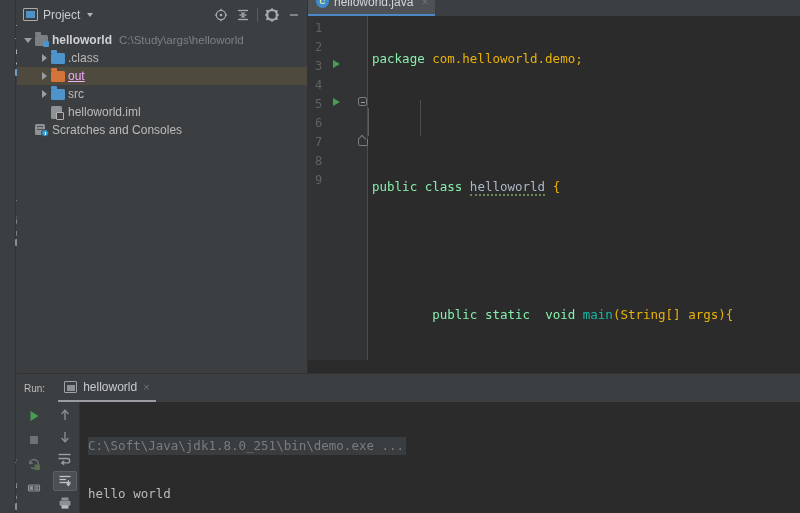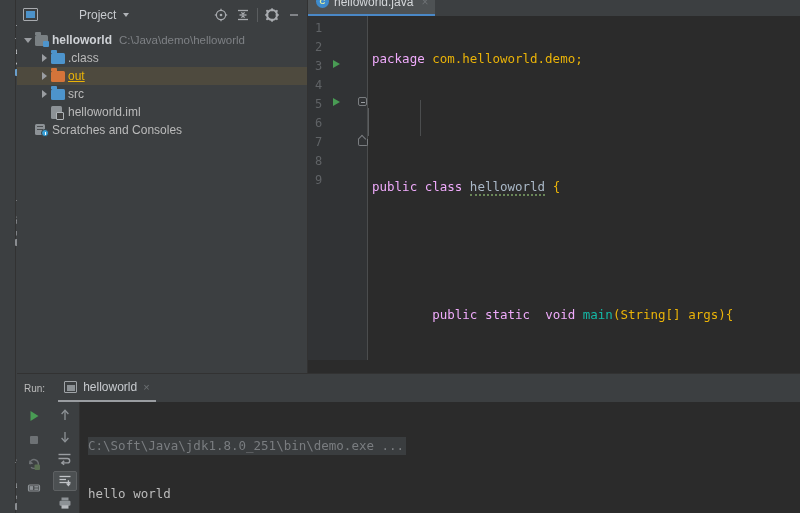--- a/index.html
+++ b/index.html
@@ -87,21 +87,20 @@
   }
   .pp-icon-box::after {
     content: "";
     position: absolute; left: 2px; top: 2px;
     width: 9px; height: 7px;
     background: #4c92c9;
   }
   .pp-title {
     color: #c8cbcf;
     font-size: 12px;
-    margin-left: 36px;
   }
   .caret-down {
     width: 0; height: 0;
     border-left: 3.5px solid transparent;
     border-right: 3.5px solid transparent;
     border-top: 4px solid #b0b3b7;
     margin-left: 2px;
   }
   .pp-tools {
     position: absolute; right: 2px; top: 0;
@@ -130,21 +129,21 @@
     display: flex; align-items: center;
     height: 18px;
     padding-right: 4px;
     white-space: nowrap;
     cursor: default;
     color: #bbbbbb;
   }
   .tree-row.selected {
     background: #4e4a3e;
   }
-  .tree-row.selected .tr-label { color: #eab308; text-decoration: underline; }
+  .tree-row.selected .tr-label { color: #f0abfc; text-decoration: underline; }
   .arrow {
     width: 14px; height: 18px;
     display: flex; align-items: center; justify-content: center;
     flex: none;
   }
   .arrow i {
     width: 0; height: 0;
     display: block;
     border-top: 4px solid transparent;
     border-bottom: 4px solid transparent;
@@ -393,21 +392,21 @@
     padding-top: 3px;
     padding-left: 4px;
     overflow: hidden;
     white-space: pre;
   }
   .cline {
     height: 19px;
     line-height: 19px;
     color: #a9b7c6;
   }
-  .kw  { color: #f0abfc; margin-top: 13px; }
+  .kw  { color: #86efac; margin-top: 13px; }
   .cls { color: #a9b7c6; }
   .mth { color: #14b8a6; }
   .plain { color: #eab308; }
   .warnul {
     border-bottom: 2px dotted #6a8759;
     padding-bottom: 0px;
   }
   .indent-guide {
     position: absolute;
     width: 1px;
@@ -584,21 +583,21 @@
     <div class="tree">
 
       <div class="tree-row" style="padding-left:4px;">
         <span class="arrow expanded">
             <i></i>
           </span>
         <span class="tr-icon">
           <span class="folder module"></span>
         </span>
         <span class="tr-label bold">helloworld</span>
-        <span class="tr-sub">C:\Java\demo\helloworld</span>
+        <span class="tr-sub">C:\Study\args\helloworld</span>
       </div>
 
       <div class="tree-row" style="padding-left:20px;">
         <span class="arrow">
             <i></i>
           </span>
         <span class="tr-icon">
           <span class="folder blue"></span>
         </span>
         <span class="tr-label">.class</span>

